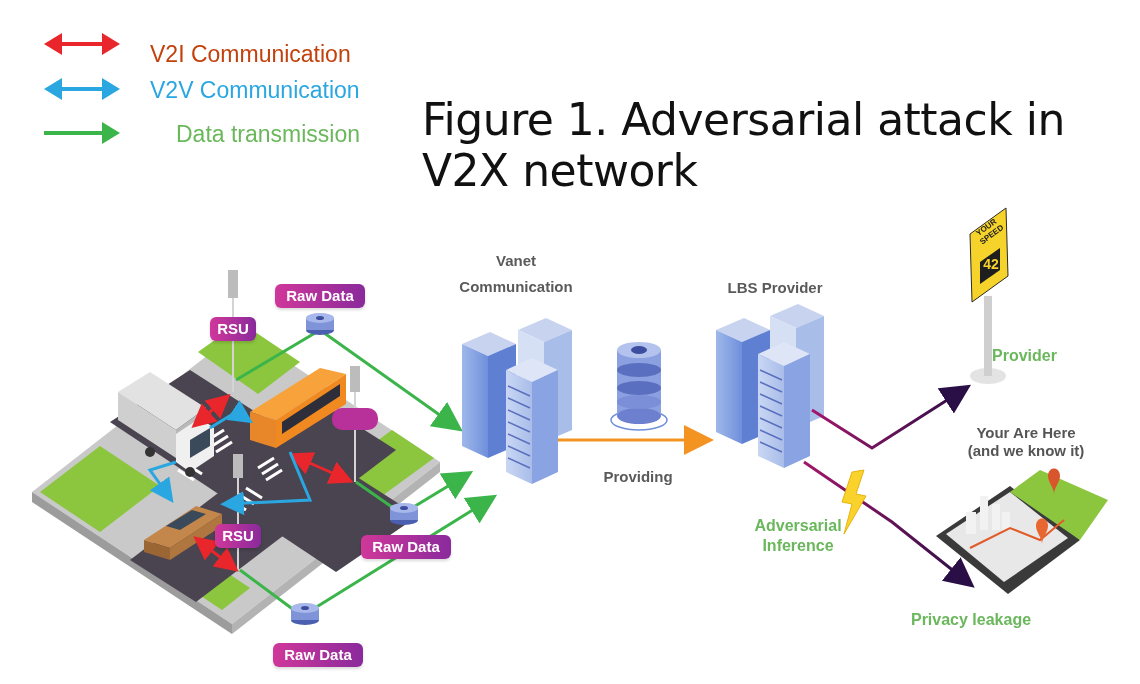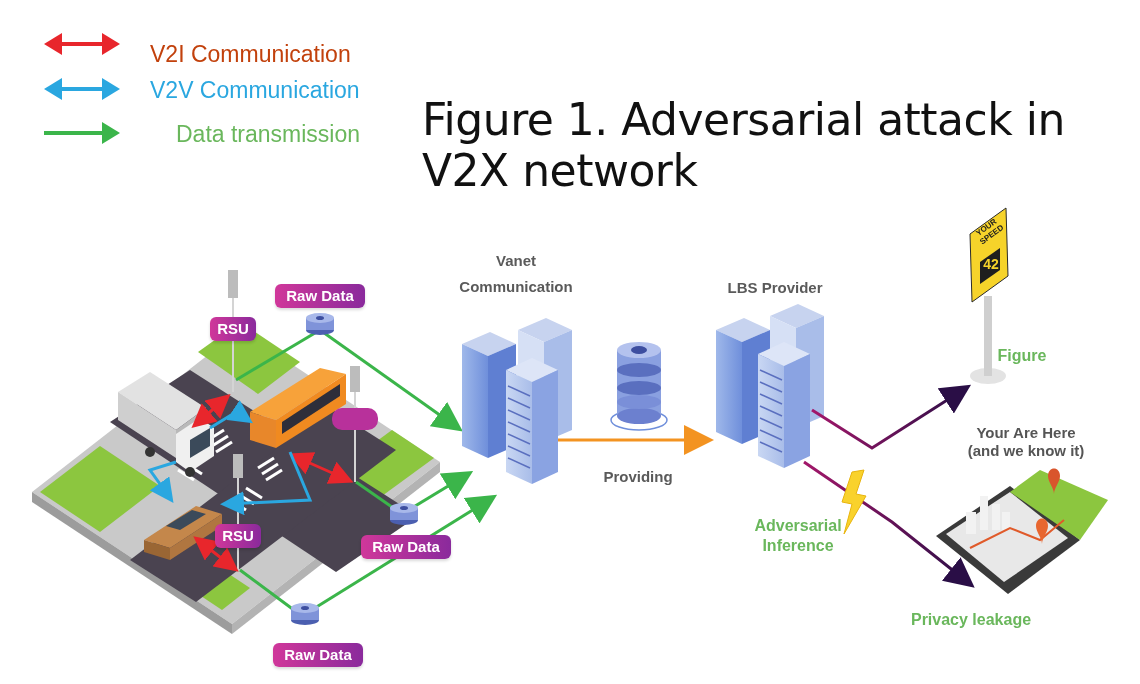--- a/index.html
+++ b/index.html
@@ -279,21 +279,21 @@
   <div>Vanet</div>
   <div>Communication</div>
 </div>
 
 <div class="abs node-label" style="left:700px;top:275px;width:150px;">LBS Provider</div>
 
 <div class="abs node-label" style="left:578px;top:464px;width:120px;line-height:26px;">
   <div>Providing</div>
 </div>
 
-<div class="abs green-label" style="left:992px;top:346px;width:60px;">Figure</div>
+<div class="abs green-label" style="left:992px;top:346px;width:60px;">Provider</div>
 
 <div class="abs gray-small" style="left:966px;top:424px;width:120px;">
   <div>Your Are Here</div>
   <div>(and we know it)</div>
 </div>
 
 <div class="abs green-label" style="left:748px;top:516px;width:100px;">
   <div>Adversarial</div>
   <div>Inference</div>
 </div>

